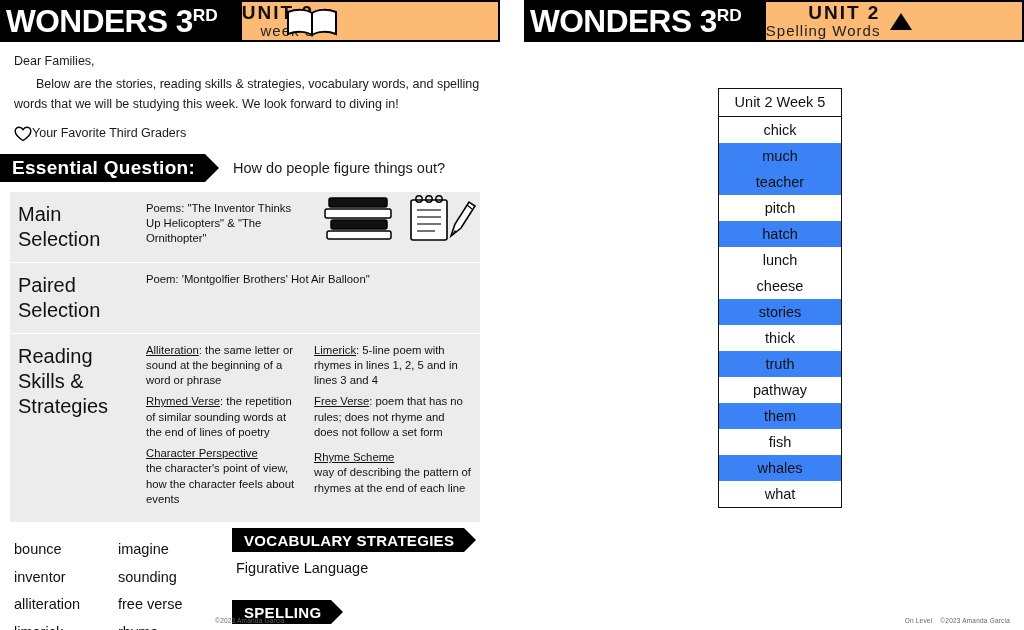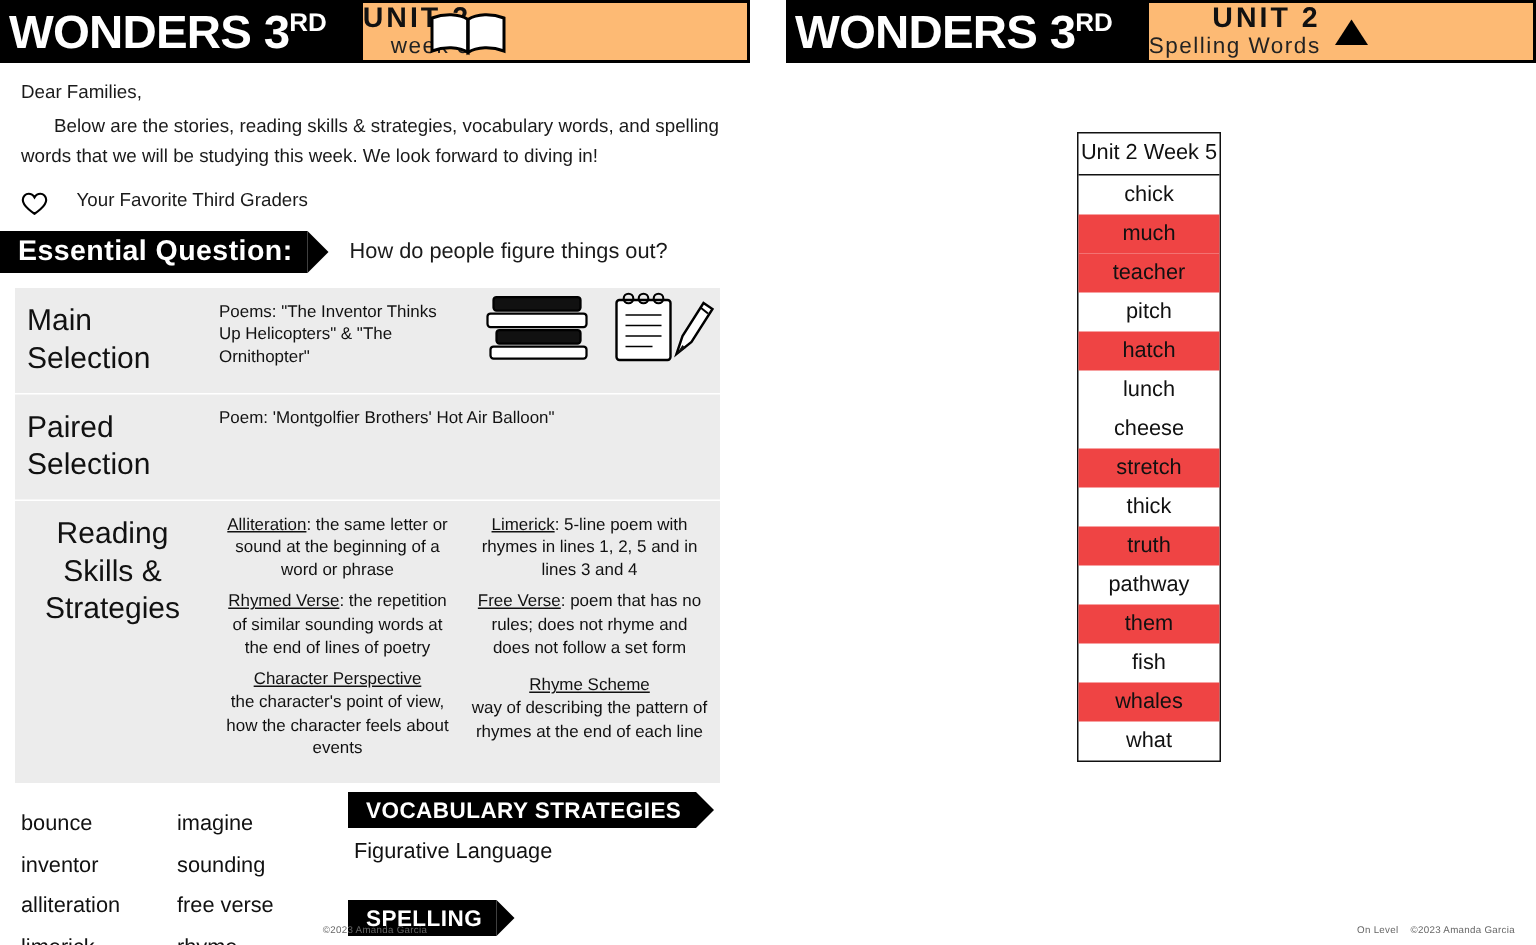--- a/index.html
+++ b/index.html
@@ -106,22 +106,22 @@
   .intro {
     padding:10px 18px 0 14px;
     font-size:12.5px;
     line-height:1.55;
     color:#1a1a1a;
   }
   .intro .greet { margin-bottom:4px; }
   .intro .body  { text-indent:22px; }
   .signature {
     display:flex;
-    align-items:flex-end;
-    gap:19px;
+    align-items:center;
+    gap:0;
     margin-top:10px;
     font-size:12.5px;
   }
 
   
   .ribbon-row {
     display:flex;
     align-items:center;
     margin-top:10px;
   }
@@ -164,21 +164,21 @@
     margin:10px 14px 0 10px;
     background:#ececec;
     display:flex;
     flex-direction:column;
     width:470px;
   }
   .info-row {
     display:flex;
     border-bottom:1px solid #ffffff;
   }
-  .info-row:last-child { border-bottom:none;text-align:center; }
+  .info-row:last-child { border-bottom:none; }
   .info-label {
     width:130px;
     padding:10px 8px 10px 8px;
     font-size:20px;
     line-height:1.25;
     color:#111;
   }
   .info-value {
     flex:1;
     padding:9px 8px 9px 6px;
@@ -240,37 +240,37 @@
   }
   .footer-left  { left:0; width:500px; text-align:center; }
   .footer-right { left:524px; width:500px; text-align:right; padding-right:14px; }
   .footer-right .onlevel { margin-right:6px; }
 
   
   .spell-list {
     position:absolute;
     left:194px;
     top:88px;
-    width:96px;
+    width:124px;
     border:1.5px solid #111;
     background:#fff;
   }
   .spell-head {
     text-align:center;
     font-size:14.5px;
     padding:5px 0 6px 0;
     border-bottom:1px solid #111;
   }
   .spell-item {
     text-align:center;
     font-size:14.5px;
     padding:5px 0;
     color:#111;
   }
-  .spell-item.alt { background:#ef4444; }
+  .spell-item.alt { background:#3b82f6; }
 
   svg { display:block; }
 </style>
 </head>
 <body>
 
 <div class="page page-left">
 
   <div class="banner">
     <div class="banner-black">
@@ -433,21 +433,21 @@
 
   <div class="spell-list">
     <div class="spell-head">Unit 2 Week 5</div>
     <div class="spell-item">chick</div>
     <div class="spell-item alt">much</div>
     <div class="spell-item alt">teacher</div>
     <div class="spell-item">pitch</div>
     <div class="spell-item alt">hatch</div>
     <div class="spell-item">lunch</div>
     <div class="spell-item">cheese</div>
-    <div class="spell-item alt">stretch</div>
+    <div class="spell-item alt">stories</div>
     <div class="spell-item">thick</div>
     <div class="spell-item alt">truth</div>
     <div class="spell-item">pathway</div>
     <div class="spell-item alt">them</div>
     <div class="spell-item">fish</div>
     <div class="spell-item alt">whales</div>
     <div class="spell-item">what</div>
   </div>
 
 </div>

